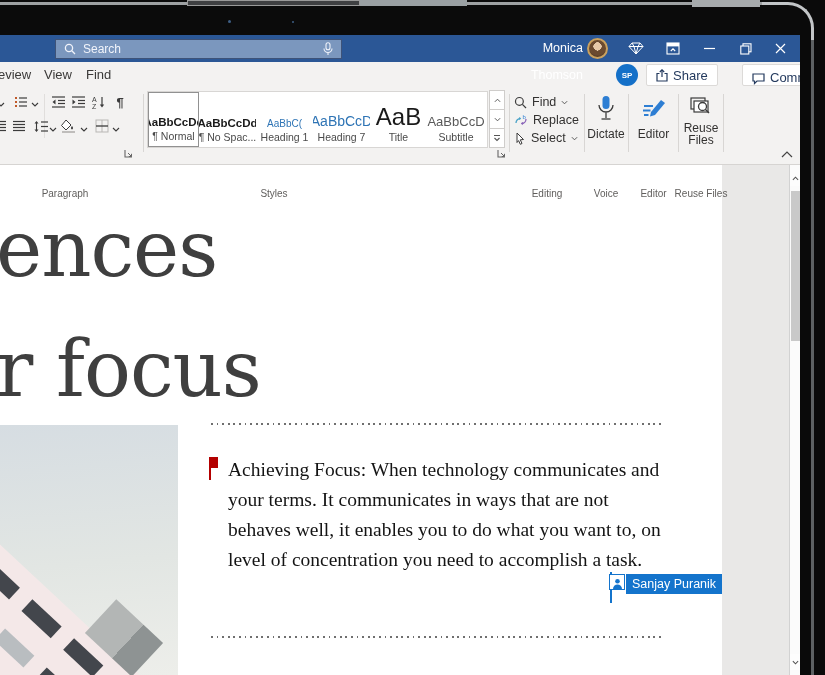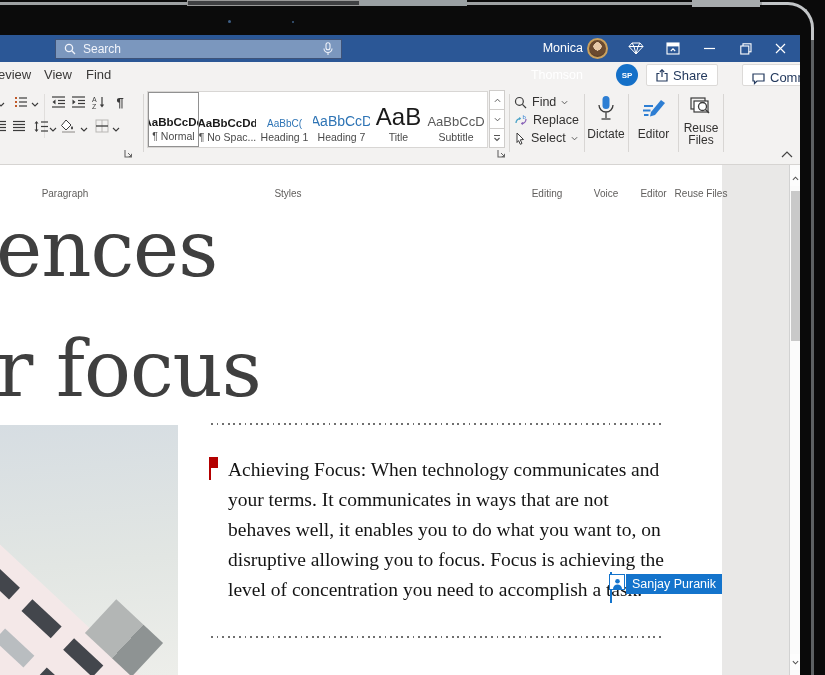--- a/index.html
+++ b/index.html
@@ -336,21 +336,21 @@
             <path d="M1 1 L4 4 L7 1" fill="none" stroke="#555" stroke-width="1.1"></path>
           </svg>
         </div>
       <div>
           <svg width="8" height="8" viewBox="0 0 8 8">
             <line x1="1" y1="1.5" x2="7" y2="1.5" stroke="#555" stroke-width="1"></line>
             <path d="M1.5 4 L4 6.5 L6.5 4" fill="none" stroke="#555" stroke-width="1.1"></path>
           </svg>
         </div>
     </div>
-    <div class="abs grp-label" style="left:240px;width:96px;">Styles</div>
+    <div class="abs grp-label" style="left:226px;width:96px;">Styles</div>
     <span class="abs launcher" style="left:497px;top:61px;">
         <svg width="9" height="9" viewBox="0 0 9 9">
           <path d="M1 1 V8 H8" fill="none" stroke="#666" stroke-width="1.1"></path>
           <path d="M4 4 L7.5 7.5 M7.5 4.8 V7.5 H4.8" fill="none" stroke="#666" stroke-width="1"></path>
         </svg>
       </span>
     <div class="abs rsep" style="left:509px;"></div>
 
     <div class="abs" style="left:514px;top:5px;">
       <div class="edrow">
@@ -455,21 +455,20 @@
 
       <div class="abs" style="left:209px;top:292px;">
         <div class="flag-sq"></div>
           <div class="flag-stem"></div>
       </div>
 
       <div class="abs bodytext" style="left:228px;top:290px;">
         <div>Achieving Focus: When technology communicates and</div>
         <div>your terms. It communicates in ways that are not</div>
         <div>behaves well, it enables you to do what you want to, on</div>
-        <div>disruptive allowing you to focus. Focus is achieving the</div>
         <div>level of concentration you need to accomplish a task.</div>
       </div>
 
       <div class="abs collab-caret" style="left:610px;top:407px;"></div>
       <div class="abs collab-person" style="left:609px;top:409px;">
         <svg width="11" height="11" viewBox="0 0 11 11">
             <circle cx="5.5" cy="3.2" r="2.3" fill="#1474cc"></circle>
             <path d="M1 11 a4.5 4.5 0 0 1 9 0 Z" fill="#1474cc"></path>
           </svg>
       </div>

